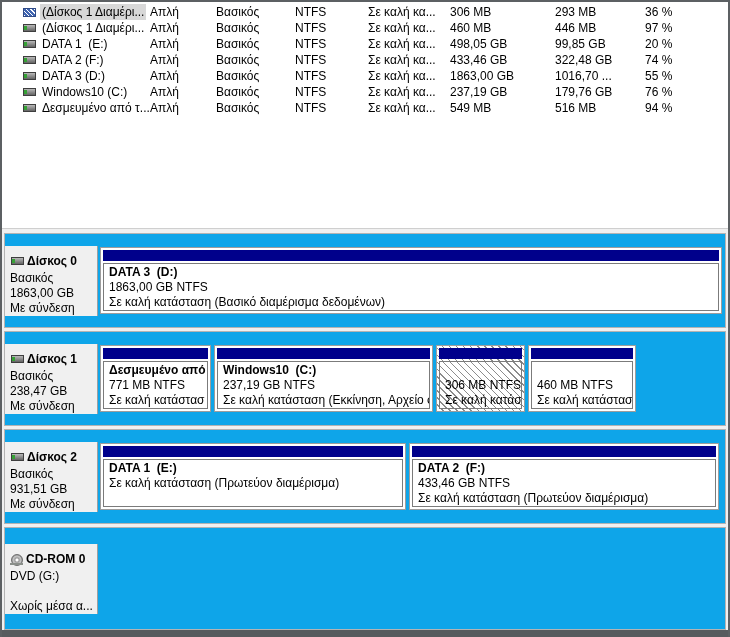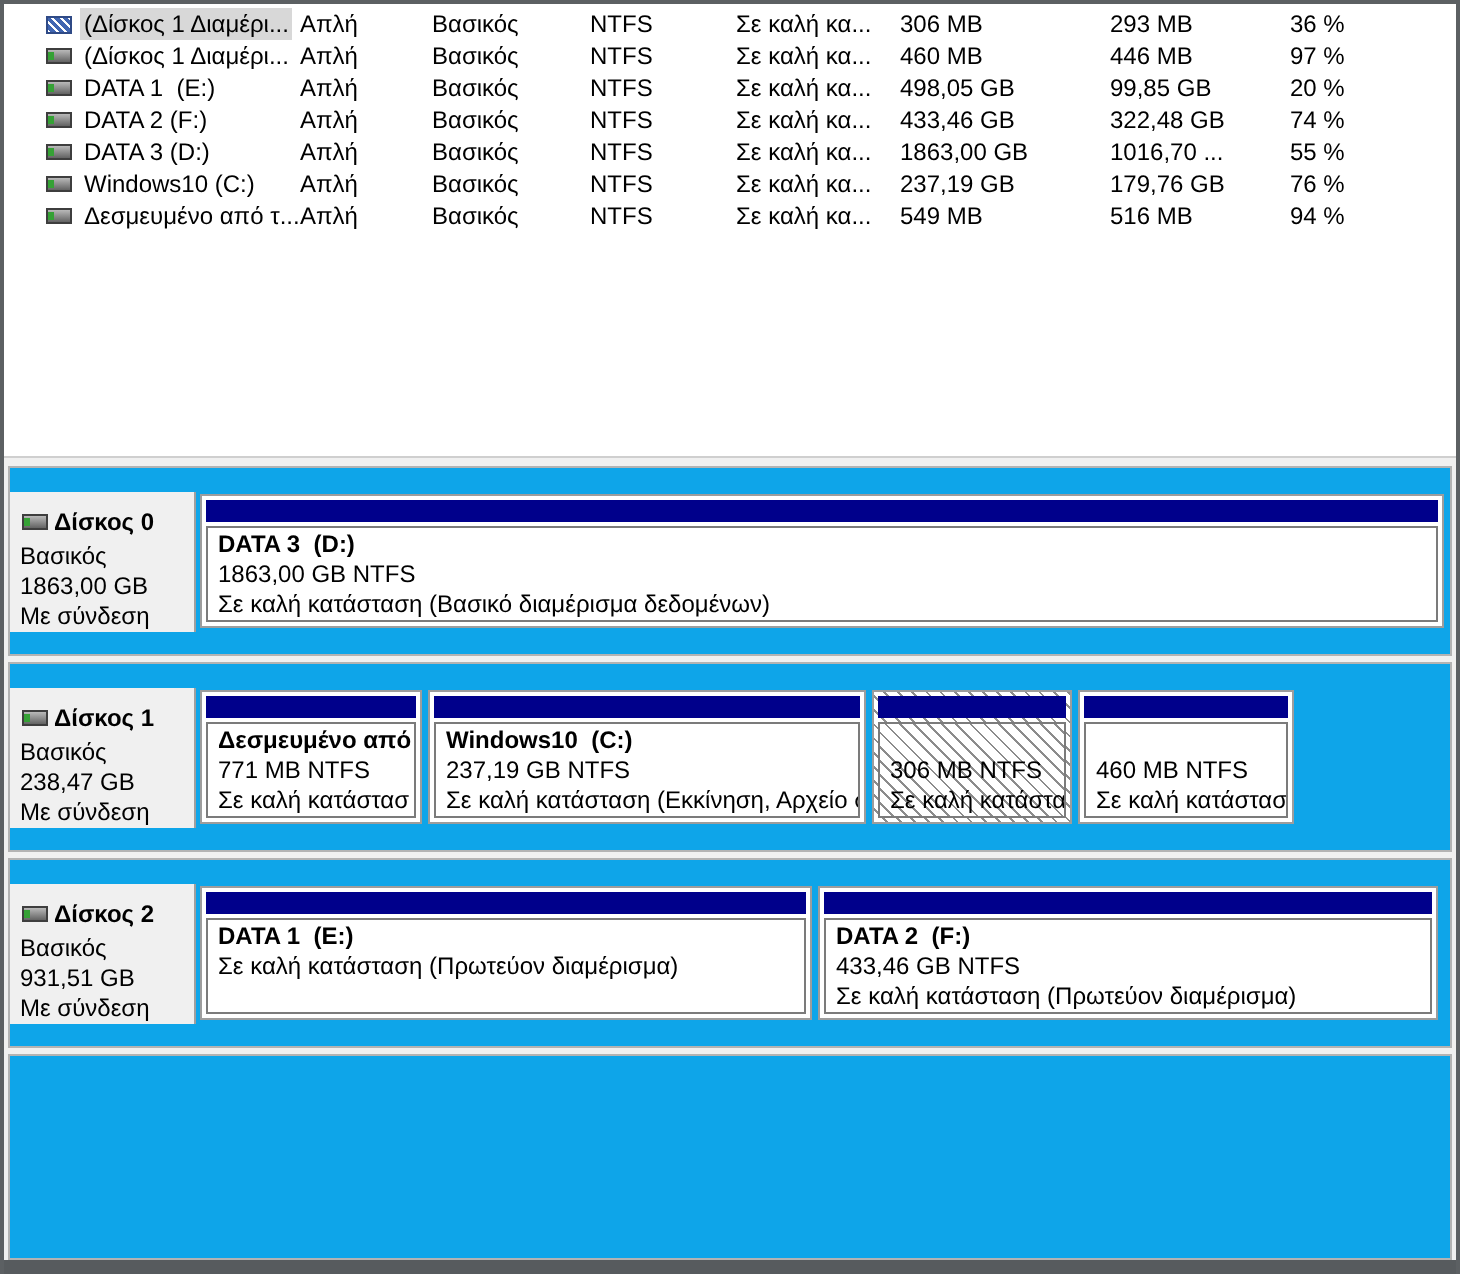--- a/index.html
+++ b/index.html
@@ -251,21 +251,21 @@
           </div>
         </div>
         <div class="part-cell" style="width:219px;">
           <div class="part-bar"></div>
           <div class="part-inner">
             <div class="part-name">Windows10  (C:)</div>
             <div class="part-line">237,19 GB NTFS</div>
             <div class="part-line">Σε καλή κατάσταση (Εκκίνηση, Αρχείο σ</div>
           </div>
         </div>
-        <div class="part-cell hatched" style="width:100px;">
+        <div class="part-cell hatched" style="width:89px;">
           <div class="part-bar"></div>
           <div class="part-inner">
             <div class="part-name"></div>
             <div class="part-line">306 MB NTFS</div>
             <div class="part-line">Σε καλή κατάστα</div>
           </div>
         </div>
         <div class="part-cell" style="width:108px;">
           <div class="part-bar"></div>
           <div class="part-inner">
@@ -300,19 +300,28 @@
           <div class="part-inner">
             <div class="part-name">DATA 2  (F:)</div>
             <div class="part-line">433,46 GB NTFS</div>
             <div class="part-line">Σε καλή κατάσταση (Πρωτεύον διαμέρισμα)</div>
           </div>
         </div>
       </div>
     </div>
 
     <div class="disk-row last">
+      <div class="disk-info">
+        <div class="disk-title">
+          <span class="cd-ico"></span>
+          <span>CD-ROM 0</span>
+        </div>
+        <div class="info-line">DVD (G:)</div>
+        <div class="info-gap"></div>
+        <div class="info-line">Χωρίς μέσα α...</div>
+      </div>
       <div class="disk-region"></div>
     </div>
 
   </div>
 
   <div class="bottom-bar"></div>
 </div>
 
 </body></html>

